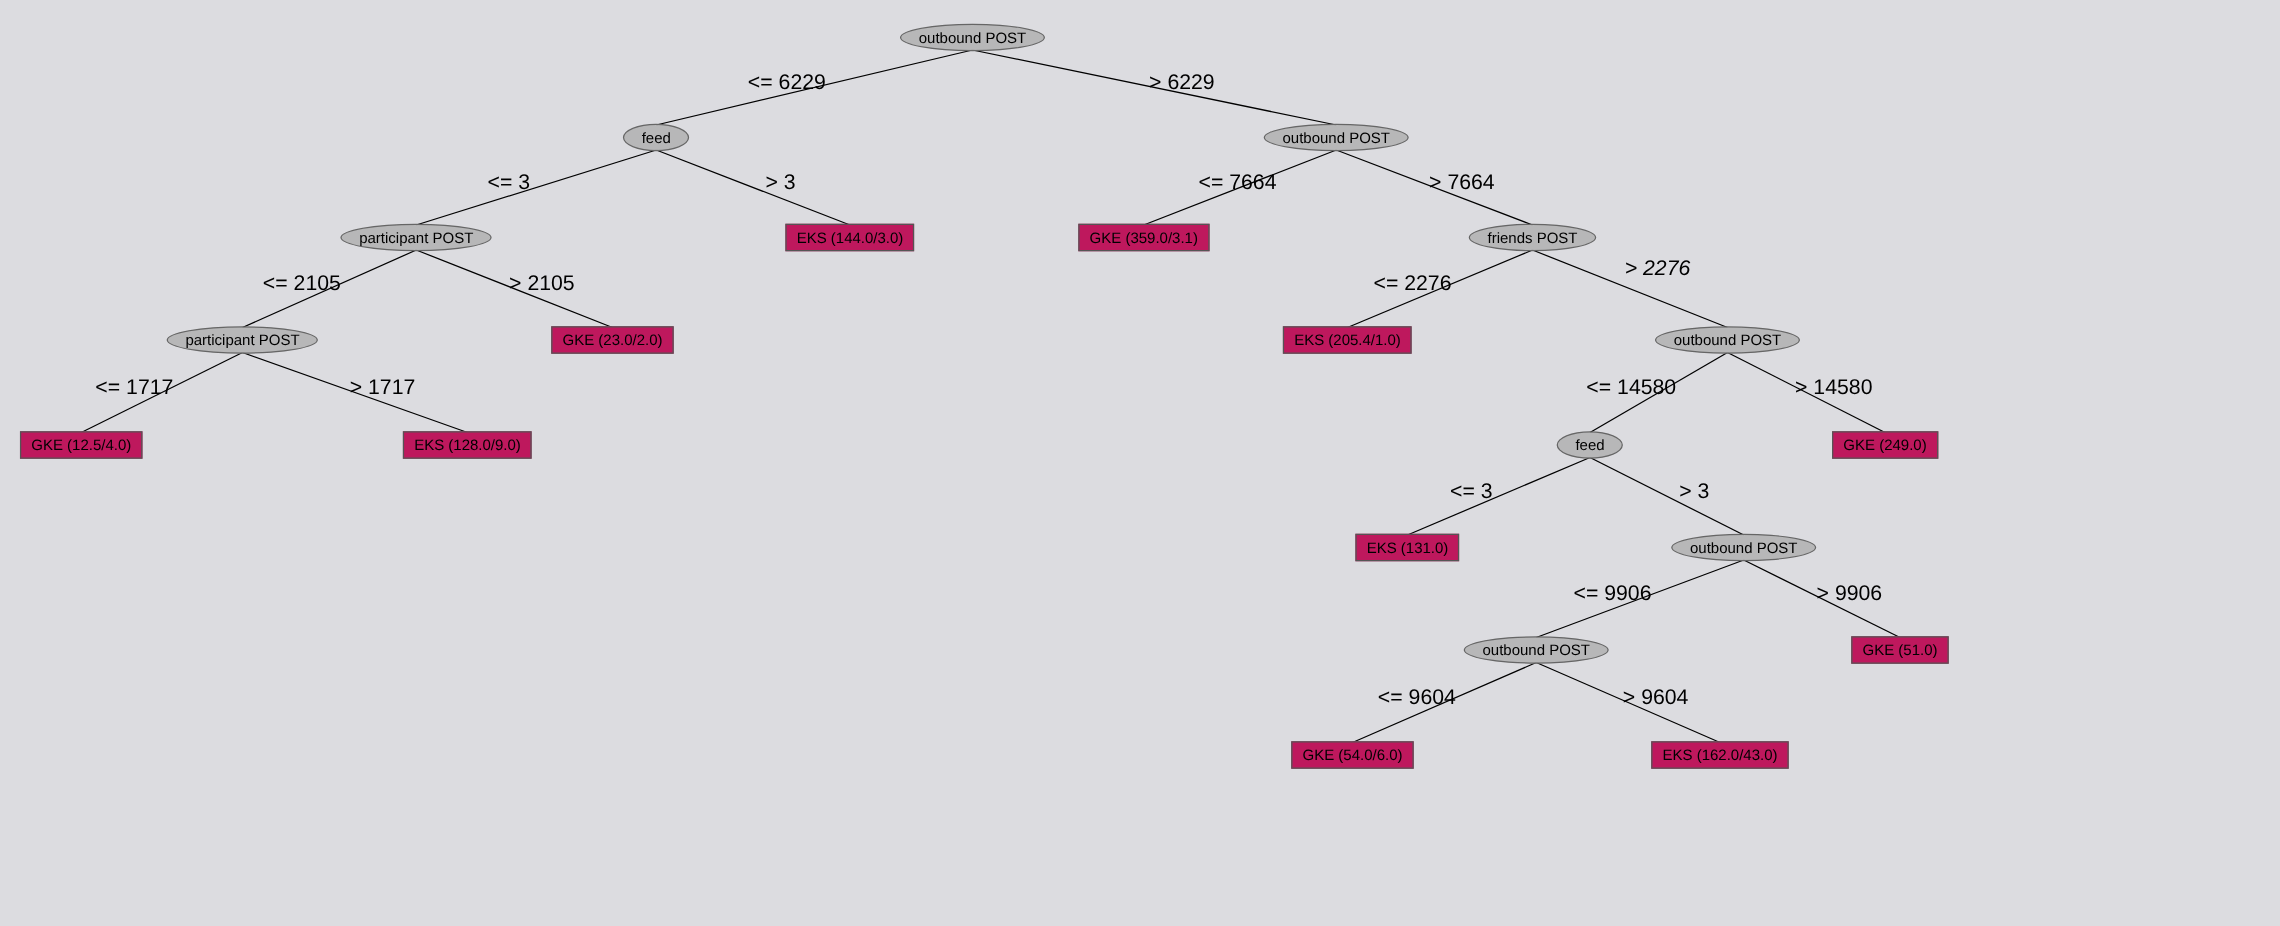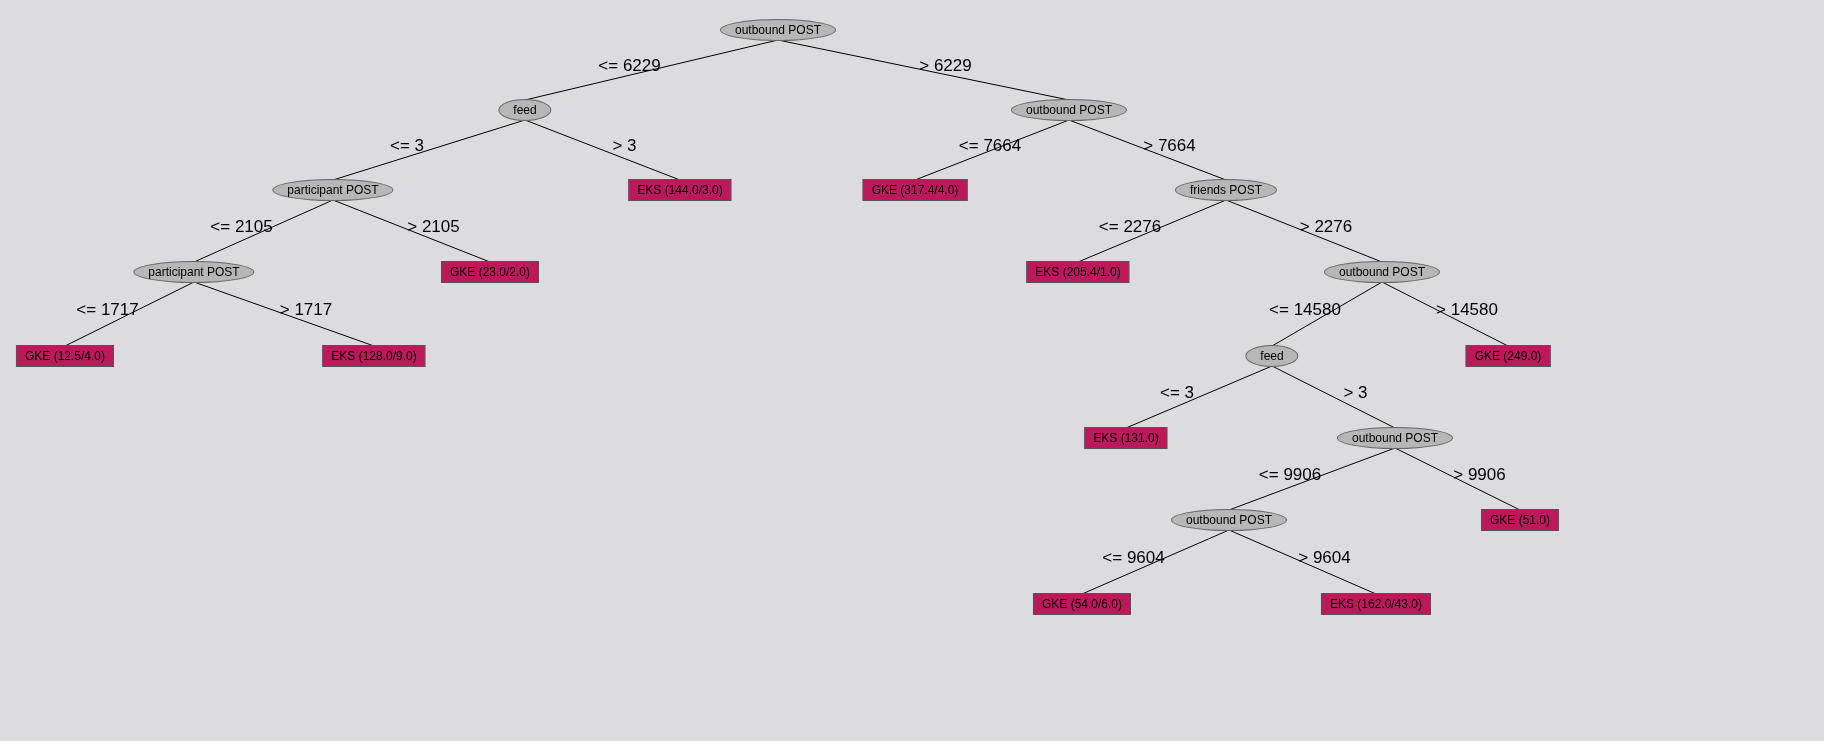--- a/index.html
+++ b/index.html
@@ -96,26 +96,26 @@
     <div class="leaf" style="left: 65px; top: 356px;">GKE (12.5/4.0)</div>
     <div class="edge-label" style="left: 306px; top: 310px;">&gt; 1717</div>
     <div class="leaf" style="left: 374px; top: 356px;">EKS (128.0/9.0)</div>
     <div class="edge-label" style="left: 433.5px; top: 227px;">&gt; 2105</div>
     <div class="leaf" style="left: 490px; top: 272px;">GKE (23.0/2.0)</div>
     <div class="edge-label" style="left: 624.5px; top: 146px;">&gt; 3</div>
     <div class="leaf" style="left: 680px; top: 190px;">EKS (144.0/3.0)</div>
     <div class="edge-label" style="left: 945.5px; top: 66px;">&gt; 6229</div>
     <div class="node" style="left: 1069px; top: 110px;">outbound POST</div>
     <div class="edge-label" style="left: 970px; top: 146px; margin-left: 20px;">&lt;= 7664</div>
-    <div class="leaf" style="left: 915px; top: 190px;">GKE (317.4/4.0)</div>
+    <div class="leaf" style="left: 915px; top: 190px;">GKE (359.0/3.1)</div>
     <div class="edge-label" style="left: 1169.5px; top: 146px;">&gt; 7664</div>
     <div class="node" style="left: 1226px; top: 190px;">friends POST</div>
     <div class="edge-label" style="left: 1130px; top: 227px;">&lt;= 2276</div>
     <div class="leaf" style="left: 1078px; top: 272px;">EKS (205.4/1.0)</div>
-    <div class="edge-label" style="left: 1326px; top: 227px;">&gt; 2276</div>
+    <div class="edge-label" style="left: 1326px; top: 215px; font-style: italic;">&gt; 2276</div>
     <div class="node" style="left: 1382px; top: 272px;">outbound POST</div>
     <div class="edge-label" style="left: 1305px; top: 310px;">&lt;= 14580</div>
     <div class="node" style="left: 1272px; top: 356px;">feed</div>
     <div class="edge-label" style="left: 1177px; top: 393px;">&lt;= 3</div>
     <div class="leaf" style="left: 1126px; top: 438px;">EKS (131.0)</div>
     <div class="edge-label" style="left: 1355.5px; top: 393px;">&gt; 3</div>
     <div class="node" style="left: 1395px; top: 438px;">outbound POST</div>
     <div class="edge-label" style="left: 1290px; top: 475px;">&lt;= 9906</div>
     <div class="node" style="left: 1229px; top: 520px;">outbound POST</div>
     <div class="edge-label" style="left: 1133.5px; top: 558px;">&lt;= 9604</div>

